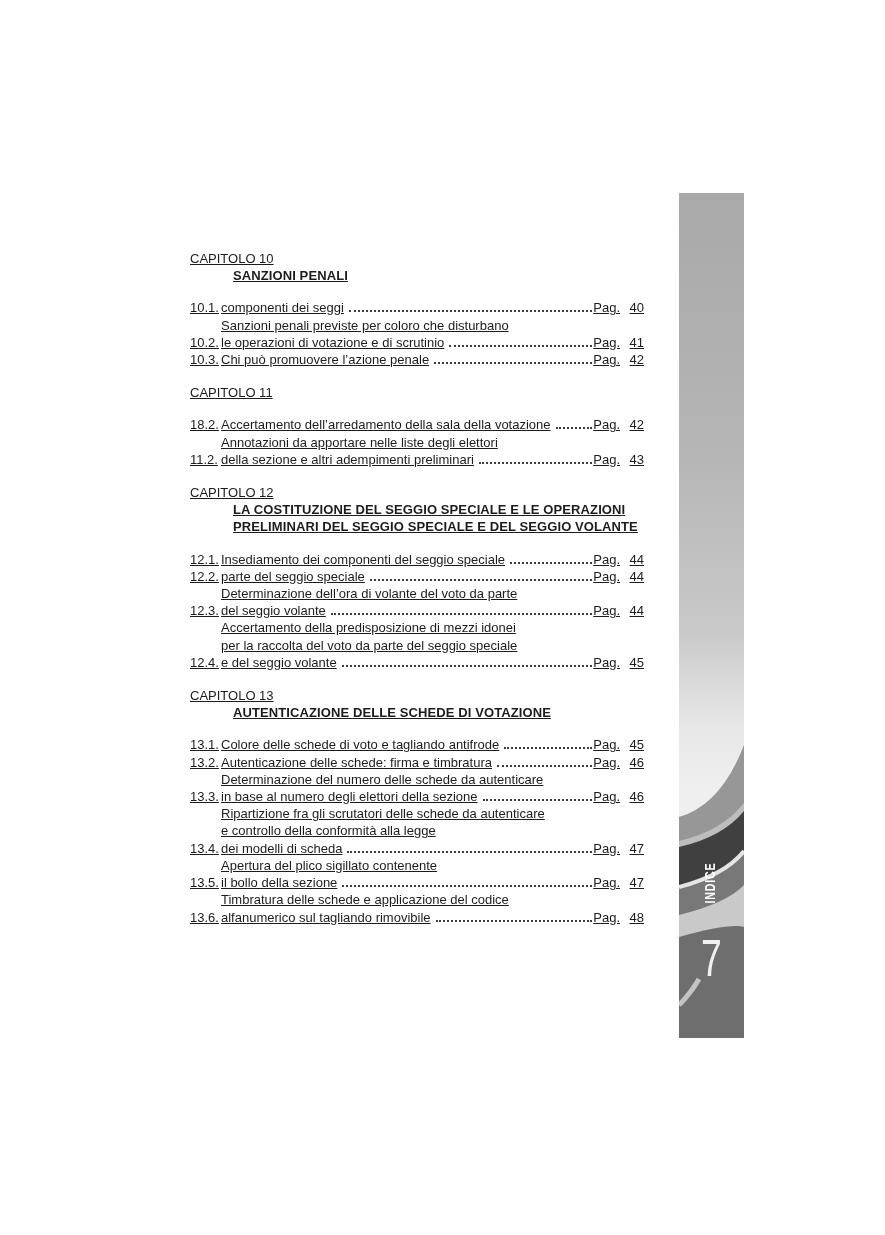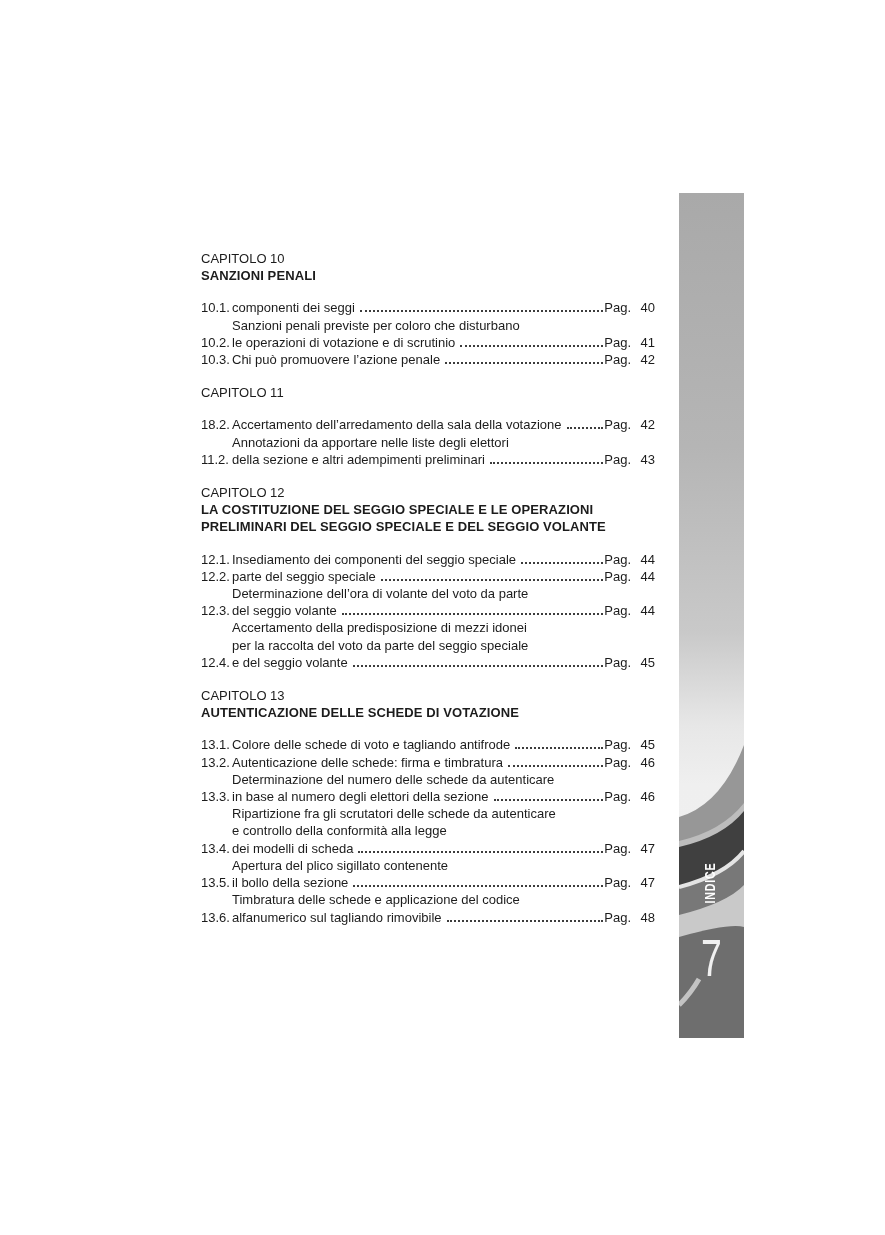--- a/index.html
+++ b/index.html
@@ -6,26 +6,26 @@
   .page{
     position:relative;
     width:885px;height:1235px;
     background:#ffffff;
     overflow:hidden;
     font-family:"Liberation Sans","DejaVu Sans",sans-serif;
     color:#1c1c1c;
   }
   
   .toc{
-    position:absolute;left:201px;top:250px;width:454px;
-    font-size:13px;line-height:17.2px;
+    position:absolute;left:190px;top:250px;width:454px;
+    font-size:13px;line-height:17.2px;text-decoration:underline;
   }
   .chapter + .chapter{margin-top:16px;}
   .cap-label{font-weight:400;white-space:nowrap;}
-  .cap-title{font-weight:700;white-space:nowrap;letter-spacing:0.1px;}
+  .cap-title{font-weight:700;white-space:nowrap;letter-spacing:0.1px;margin-left:43px;}
   .entries{margin-top:15px;}
   .entry{display:flex;align-items:flex-end;}
   .num{flex:0 0 31px;white-space:nowrap;}
   .ebody{flex:1;min-width:0;}
   .line{white-space:nowrap;}
   .lastline{display:flex;align-items:baseline;}
   .etext{white-space:nowrap;}
   .leader{
     flex:1;min-width:14px;
     border-bottom:2px dotted #3c3c3c;

